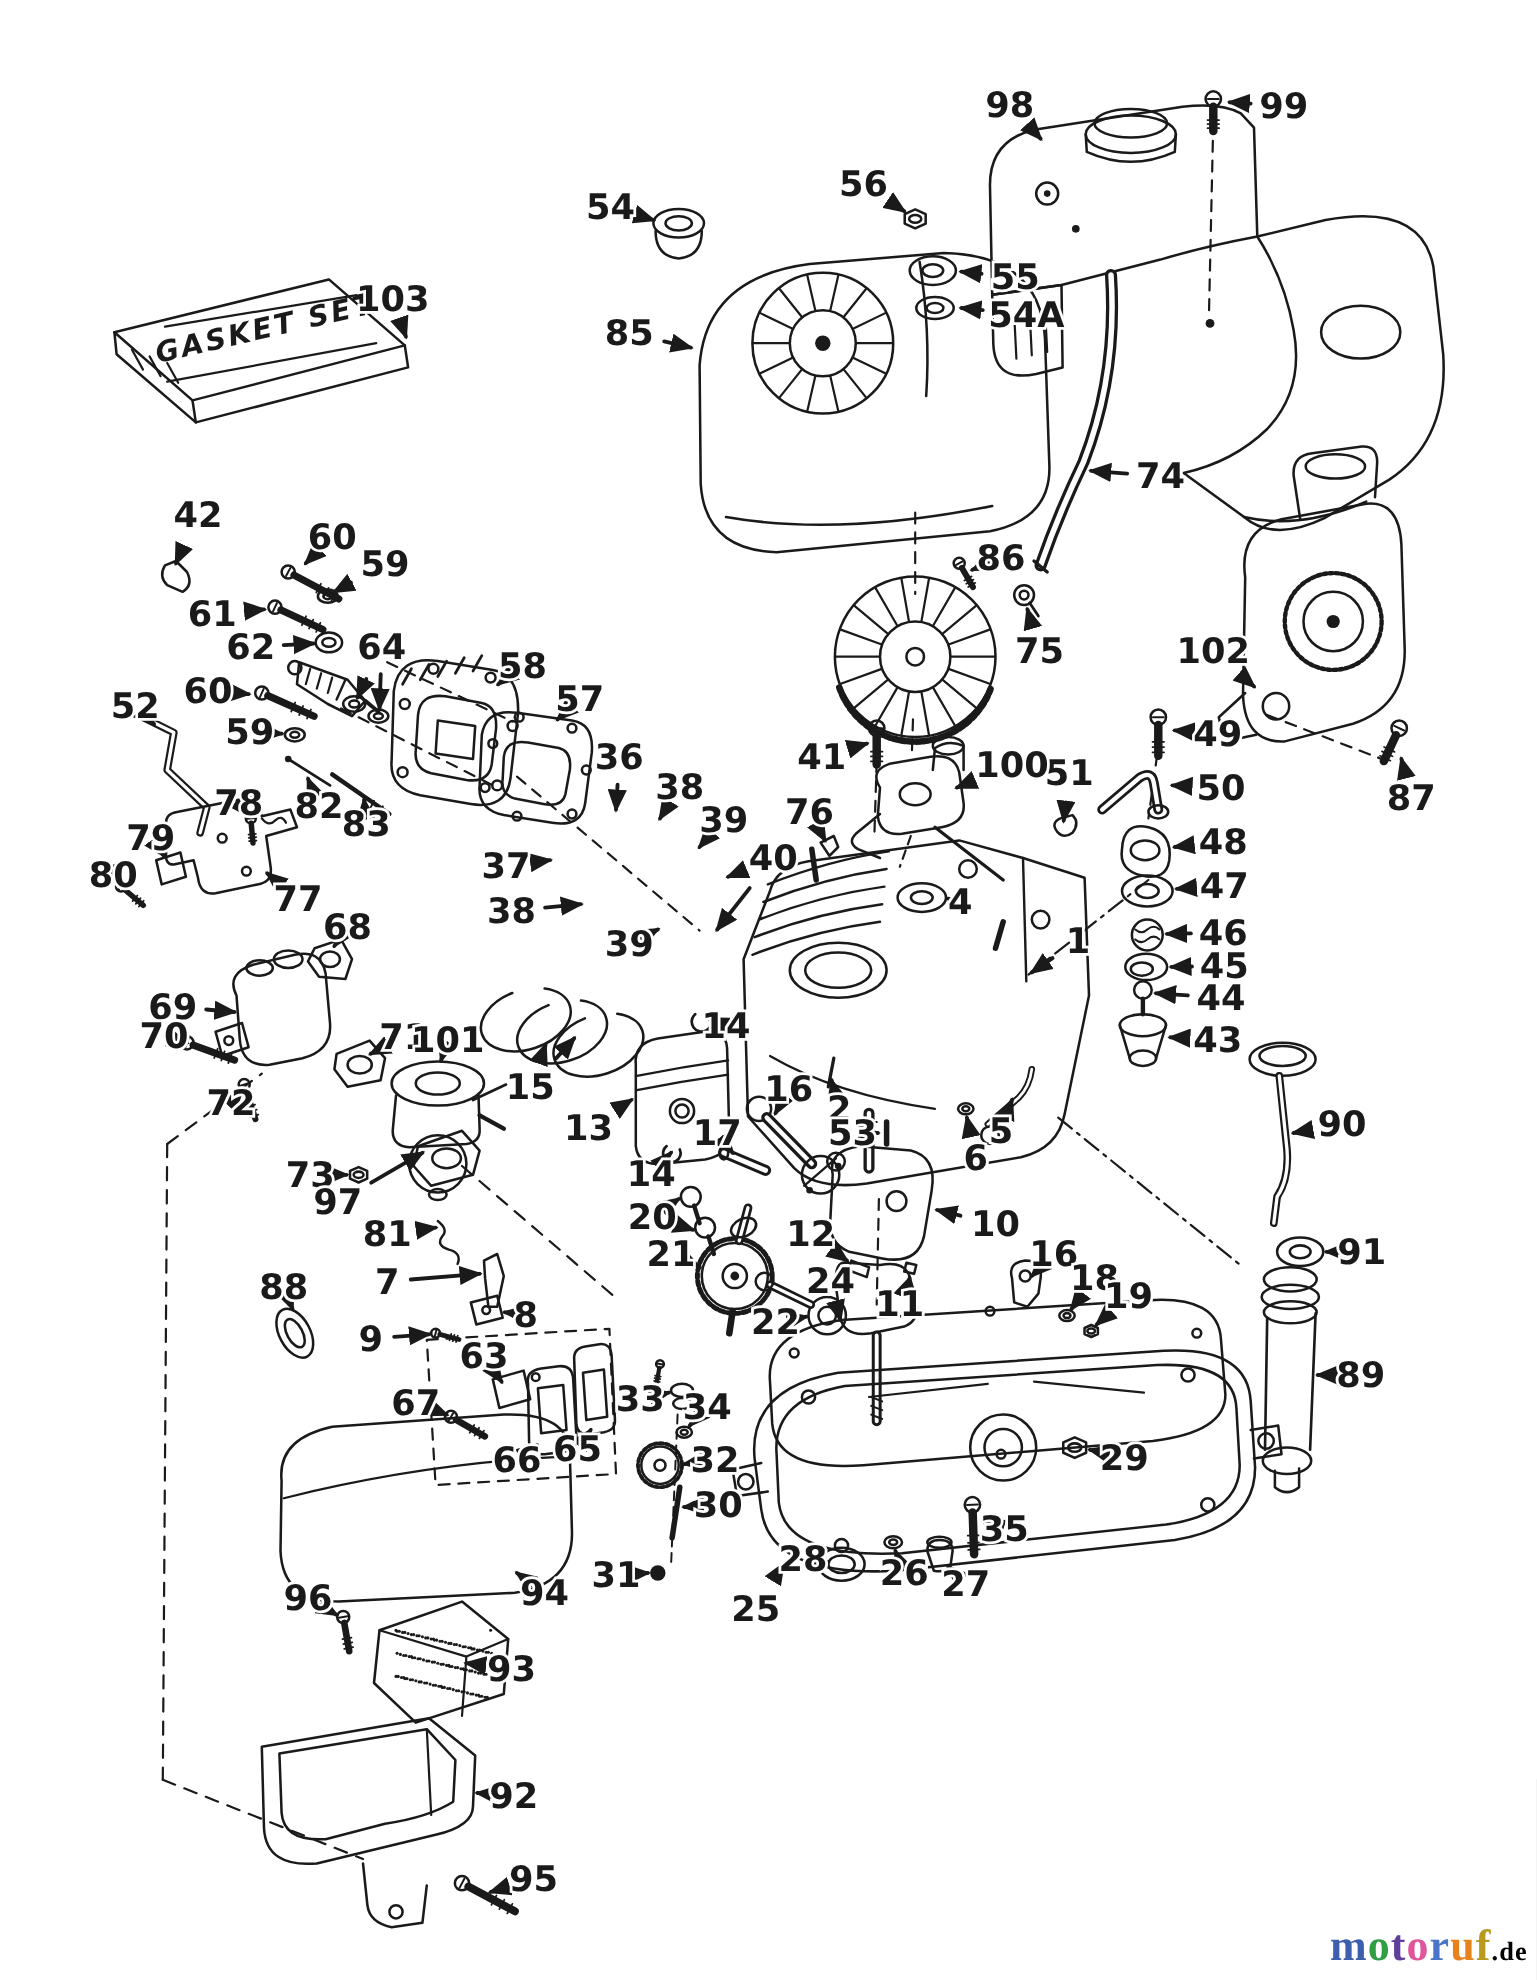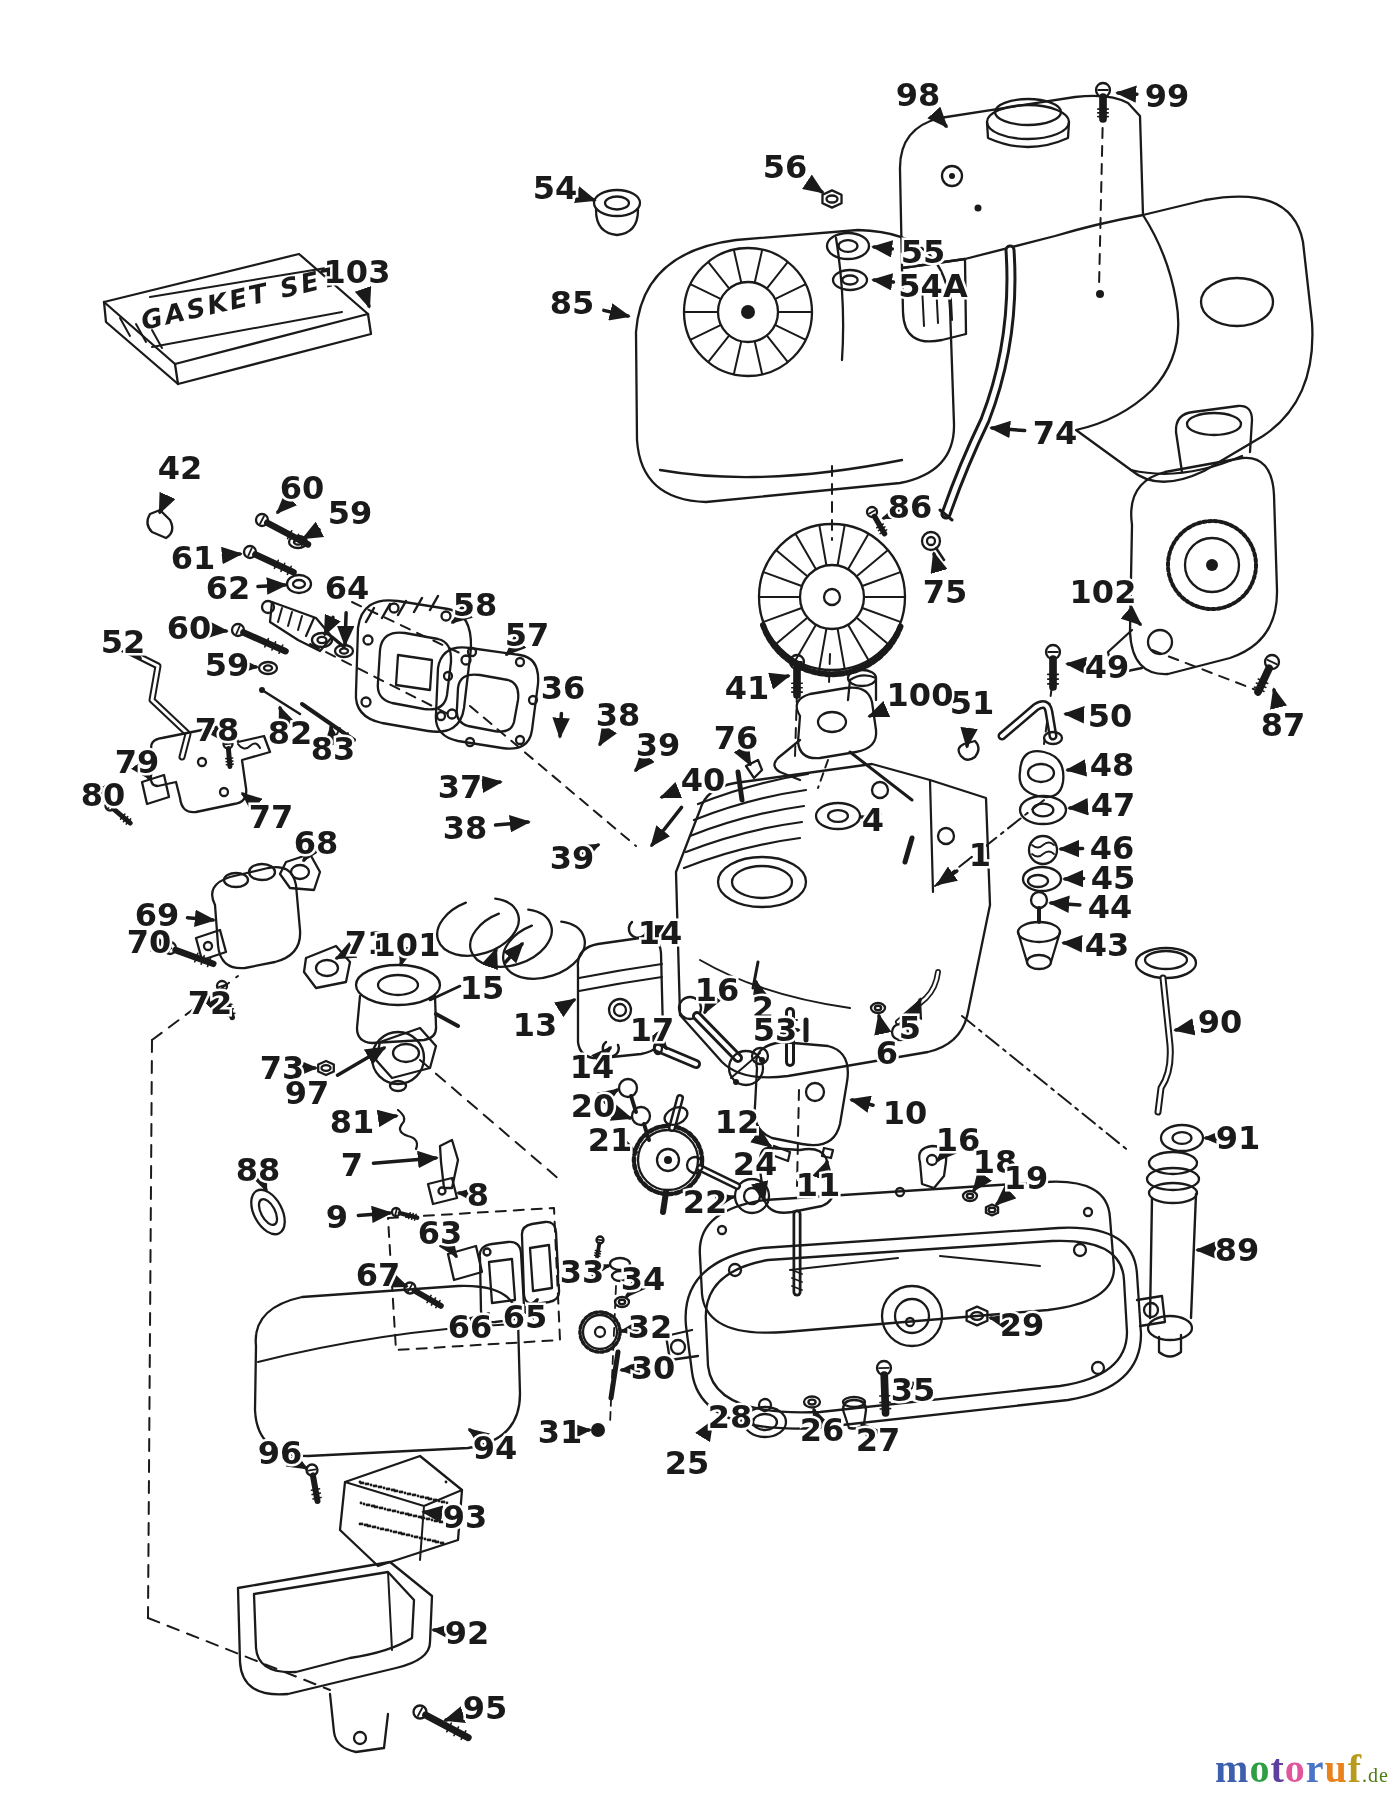--- a/index.html
+++ b/index.html
@@ -2,21 +2,21 @@
 <html><head>
 <meta charset="utf-8">
 <style>
   html,body{margin:0;padding:0;background:#e8e8e8;}
   .stage{position:relative;width:1397px;height:1800px;background:#ffffff;overflow:hidden;
          font-family:"DejaVu Sans",sans-serif;}
   svg{position:absolute;left:0;top:0;}
   .watermark{position:absolute;right:8px;bottom:8px;
              font-family:"Liberation Serif","DejaVu Serif",serif;
              font-weight:bold;font-size:40px;letter-spacing:1px;user-select:none;}
-  .watermark .suffix{font-size:20px;color:#4d7c0f;font-weight:normal;}
+  .watermark .suffix{font-size:24px;color:#000000;font-weight:bold;}
 </style>
 </head>
 <body>
 
 <div class="stage">
     <svg width="1397" height="1800" viewBox="0 0 1397 1800">
       <defs>
         <marker id="ah" markerWidth="6" markerHeight="5" refX="5.2" refY="2.5" orient="auto">
           <path d="M0,0 L6,2.5 L0,5 Z" fill="#1a1a1a"></path>
         </marker>

